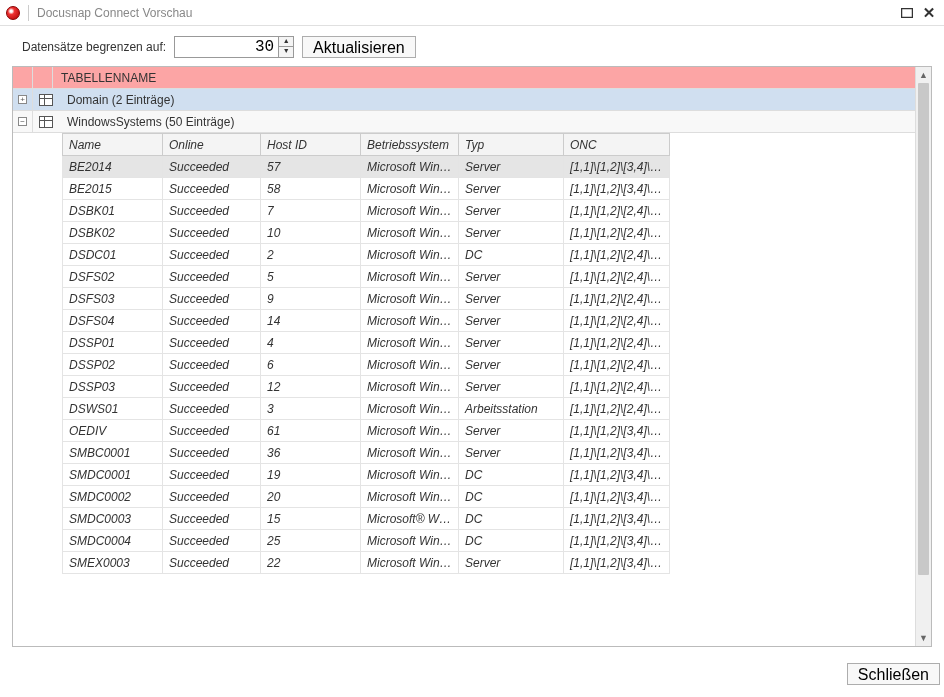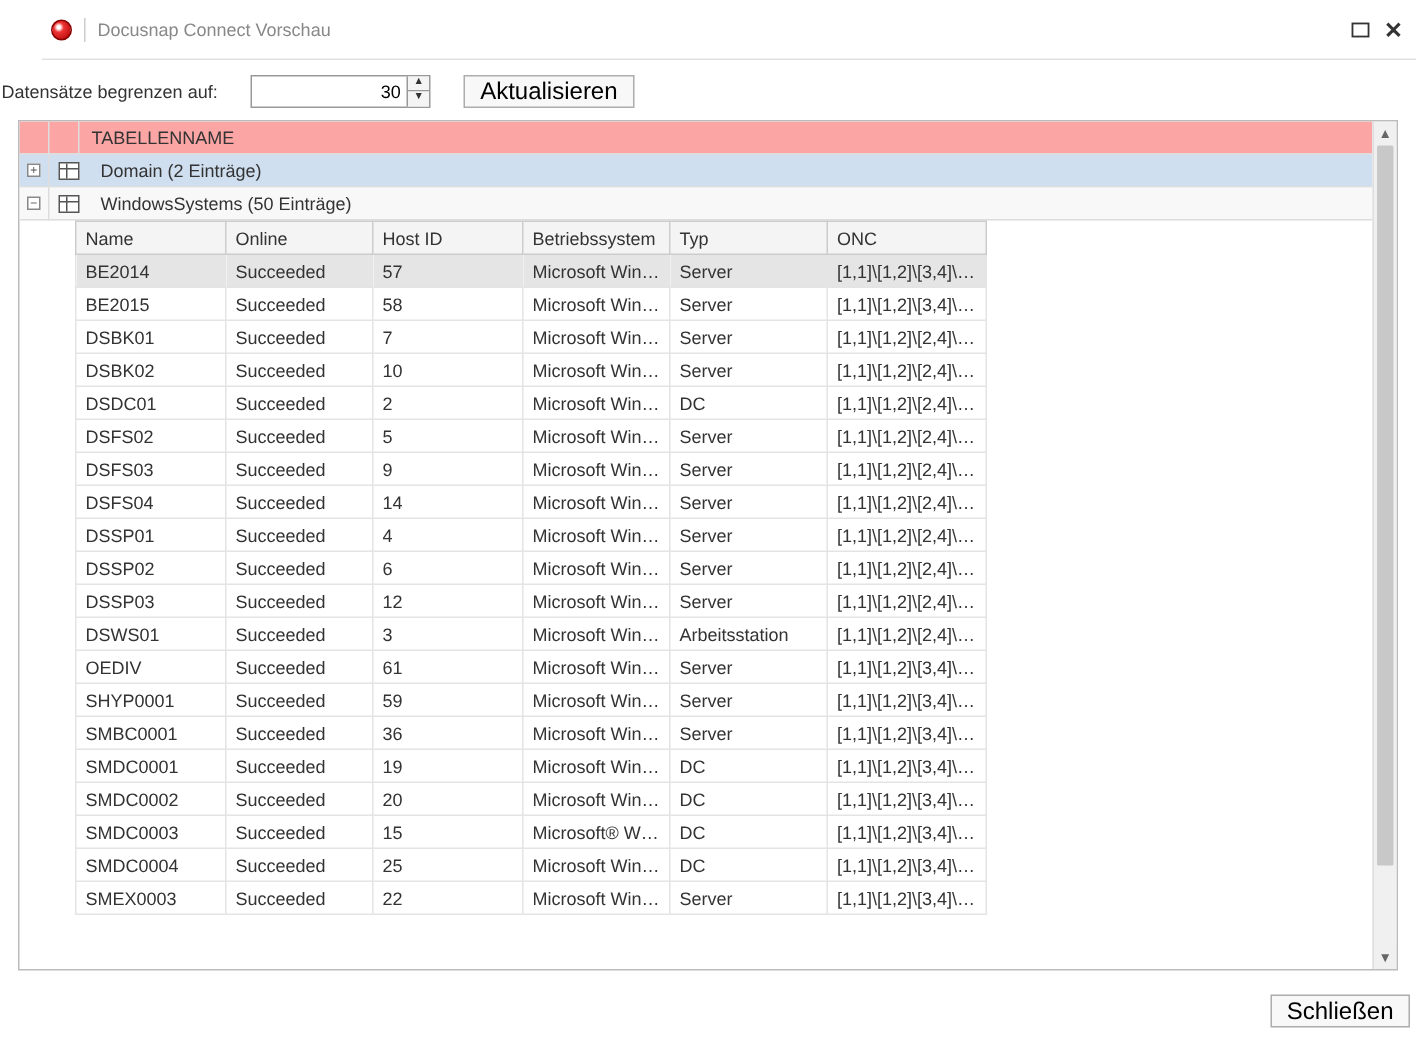--- a/index.html
+++ b/index.html
@@ -10,41 +10,40 @@
   color: #333;
   width: 944px;
   height: 697px;
   overflow: hidden;
   display: flex;
   flex-direction: column;
 }
 .titlebar {
   display: flex;
   align-items: center;
-  height: 40px;
+  height: 26px;
   padding: 0 6px;
   border-bottom: 1px solid #e0e0e0;
   background: #fff;
-  margin-left: 28px;
 }
 .titlebar .sep { width:1px; height:16px; background:#ccc; margin:0 8px; }
 .titlebar .title { color: #888; flex: 1; }
 .winbtn { width: 18px; height: 18px; display:flex; align-items:center; justify-content:center; margin-left:4px; cursor:pointer; font-weight:bold; }
 .toolbar {
   display:flex; align-items:center;
-  padding: 10px 14px 8px 1px; gap: 22px;
+  padding: 10px 14px 8px 22px; gap: 8px;
 }
 .spinner {
   display:flex; align-items:center;
   border:1px solid #999; height:22px; width:120px;
   background:#fff;
 }
 .spinner input {
   border:none; outline:none; width:100%; text-align:right;
-  padding:0 4px; font-size:12px; font-family:Liberation Sans, sans-serif;
+  padding:0 4px; font-size:16px; font-family:Liberation Mono, monospace;
 }
 .spin-btns { display:flex; flex-direction:column; border-left:1px solid #999; }
 .spin-btns div { width:14px; height:10px; font-size:7px; line-height:8px; text-align:center; cursor:pointer; background:#f4f4f4; }
 .spin-btns div:first-child { border-bottom:1px solid #999; }
 .btn {
   border:1px solid #adadad; background:#f8f8f8;
   padding: 2px 10px; height:22px; font-size:16px; font-family:inherit;
   cursor:pointer;
 }
 .grid-wrap {
@@ -74,21 +73,22 @@
 .group-header.toplabel { background:#fca5a5; font-weight:normal; }
 .group-header.selected { background:#d0dff0; }
 .expander { width:9px;height:9px;border:1px solid #888;font-size:8px;line-height:7px;text-align:center;cursor:pointer;background:#fff;color:#555; }
 .table-icon {
   width:14px;height:12px;border:1px solid #555;background:#fff;position:relative;
 }
 .table-icon::before,.table-icon::after{content:"";position:absolute;background:#555;}
 .table-icon::before{left:0;right:0;top:3px;height:1px;}
 .table-icon::after{top:0;bottom:0;left:4px;width:1px;}
 .datagrid {
-  margin-left: 37px;
+  margin-left: 49px;
+  font-style: italic;
 }
 .datagrid table { border-collapse:collapse; width:607px; table-layout:fixed; }
 .datagrid th {
   background:#f4f4f4; border:1px solid #ccc; text-align:left;
   padding:3px 6px; font-weight:normal; color:#333; height:22px;
 }
 .datagrid td {
   border:1px solid #e4e4e4; padding:3px 6px; height:22px;
   white-space:nowrap; overflow:hidden; text-overflow:ellipsis; color:#333;
 }
@@ -279,28 +279,20 @@
             </tr>
             <tr>
               <td>OEDIV</td>
               <td>Succeeded</td>
               <td>61</td>
               <td>Microsoft Wind...</td>
               <td>Server</td>
               <td>[1,1]\[1,2]\[3,4]\[...</td>
             </tr>
             <tr>
-              <td>SHYP0001</td>
-              <td>Succeeded</td>
-              <td>59</td>
-              <td>Microsoft Wind...</td>
-              <td>Server</td>
-              <td>[1,1]\[1,2]\[3,4]\[...</td>
-            </tr>
-            <tr>
               <td>SMBC0001</td>
               <td>Succeeded</td>
               <td>36</td>
               <td>Microsoft Wind...</td>
               <td>Server</td>
               <td>[1,1]\[1,2]\[3,4]\[...</td>
             </tr>
             <tr>
               <td>SMDC0001</td>
               <td>Succeeded</td>

